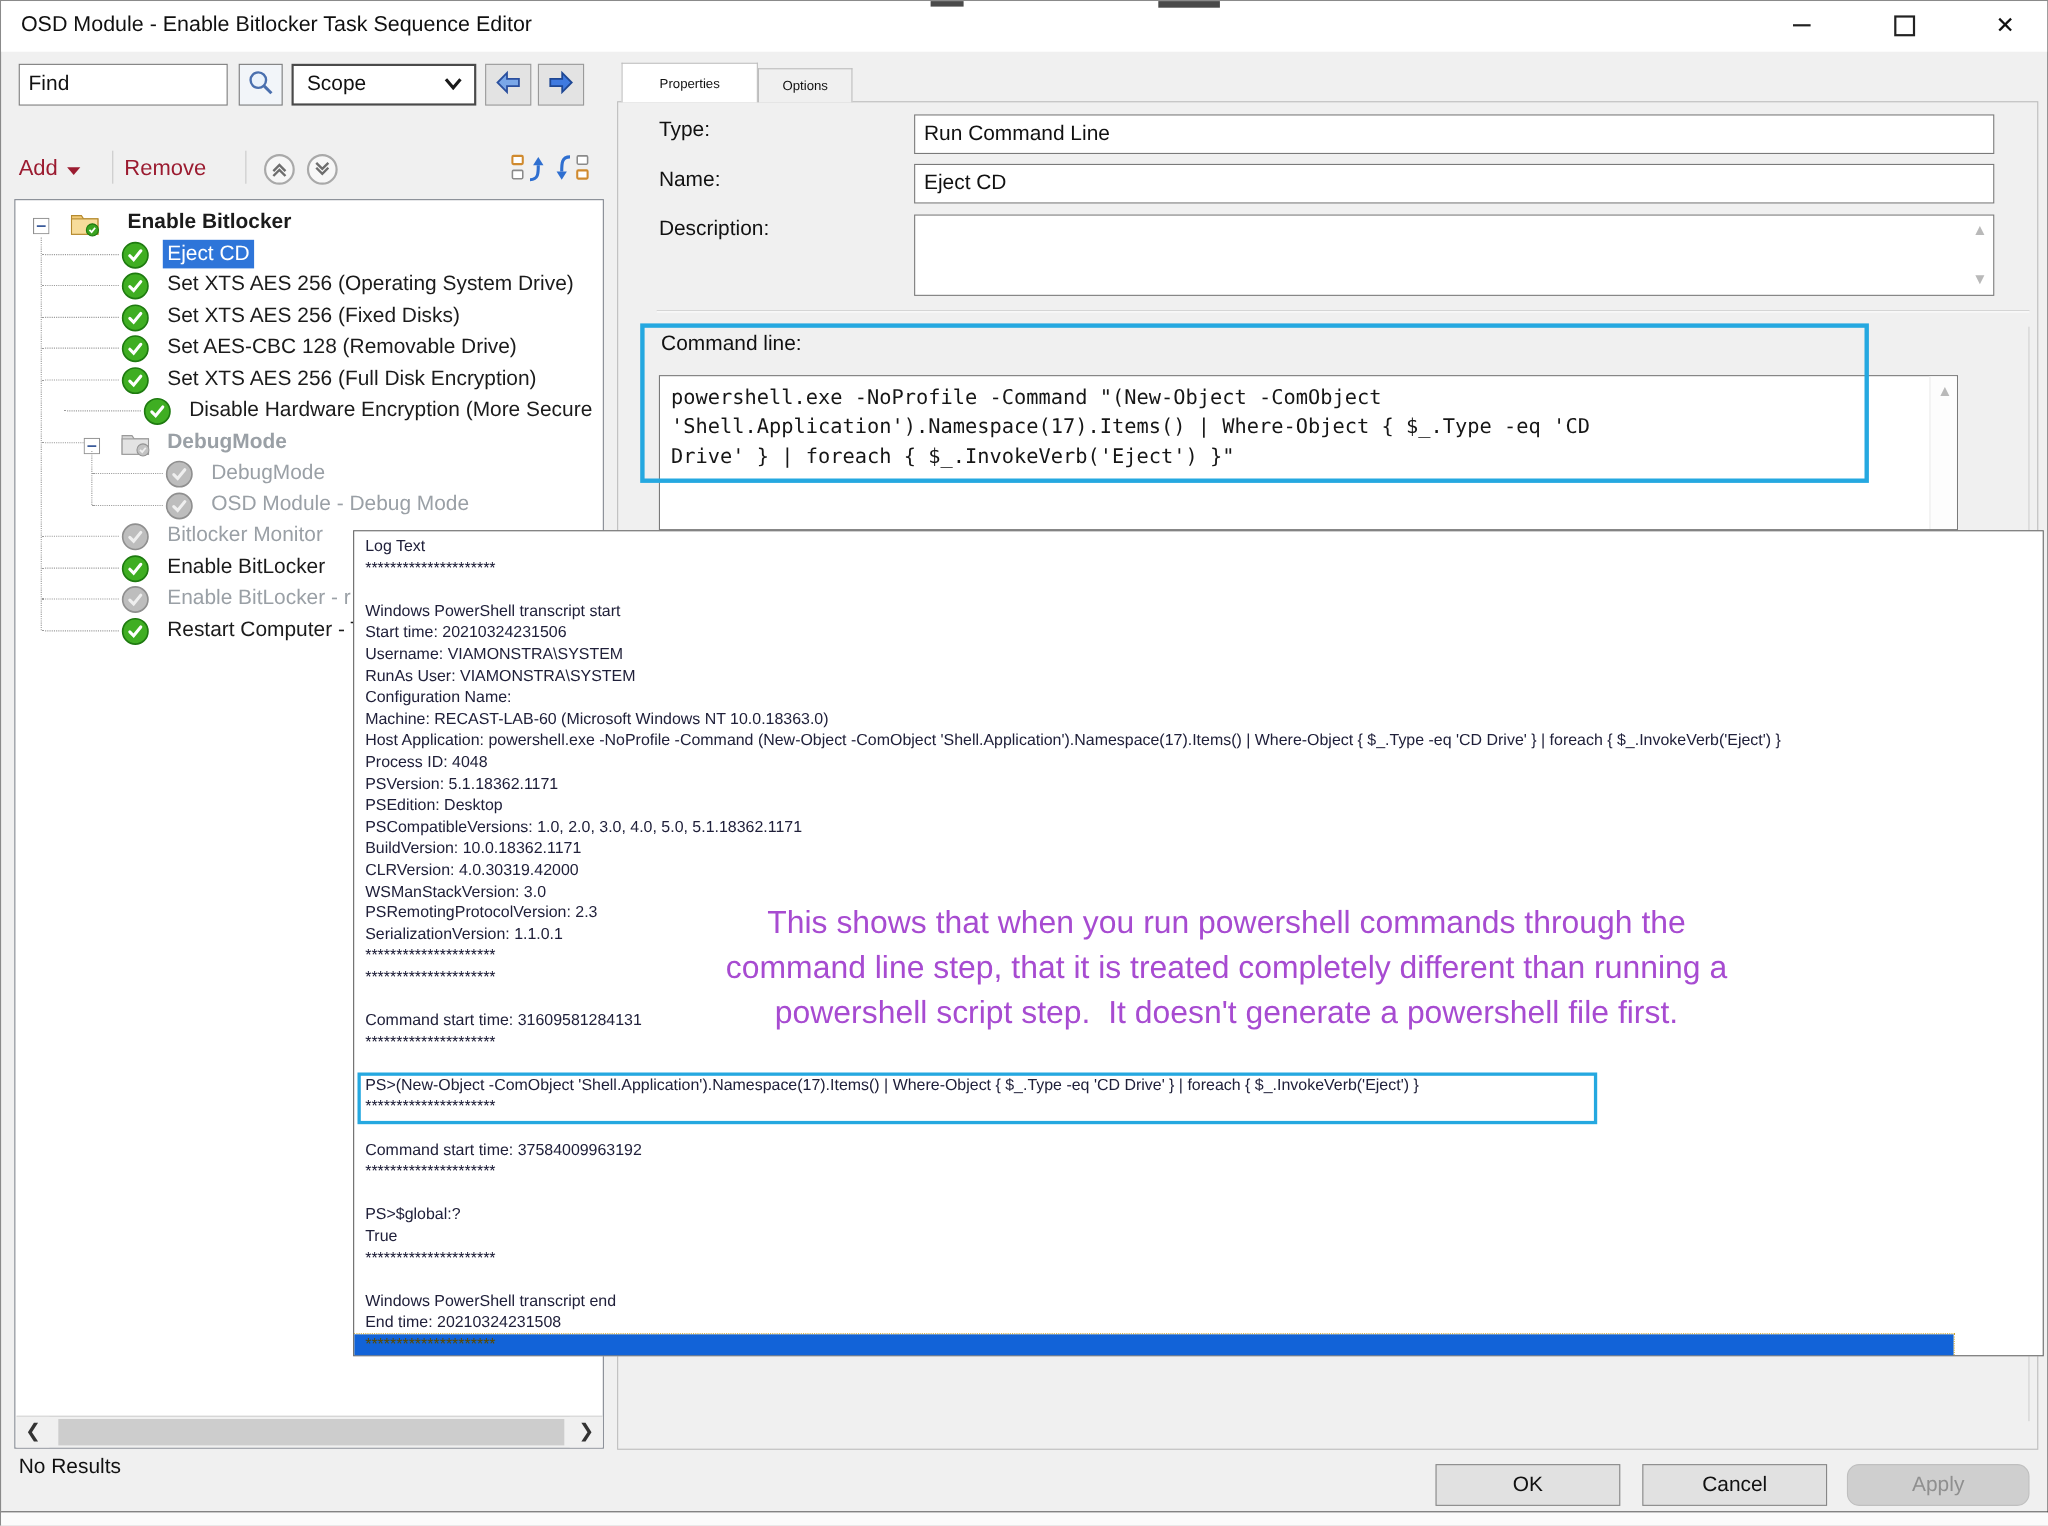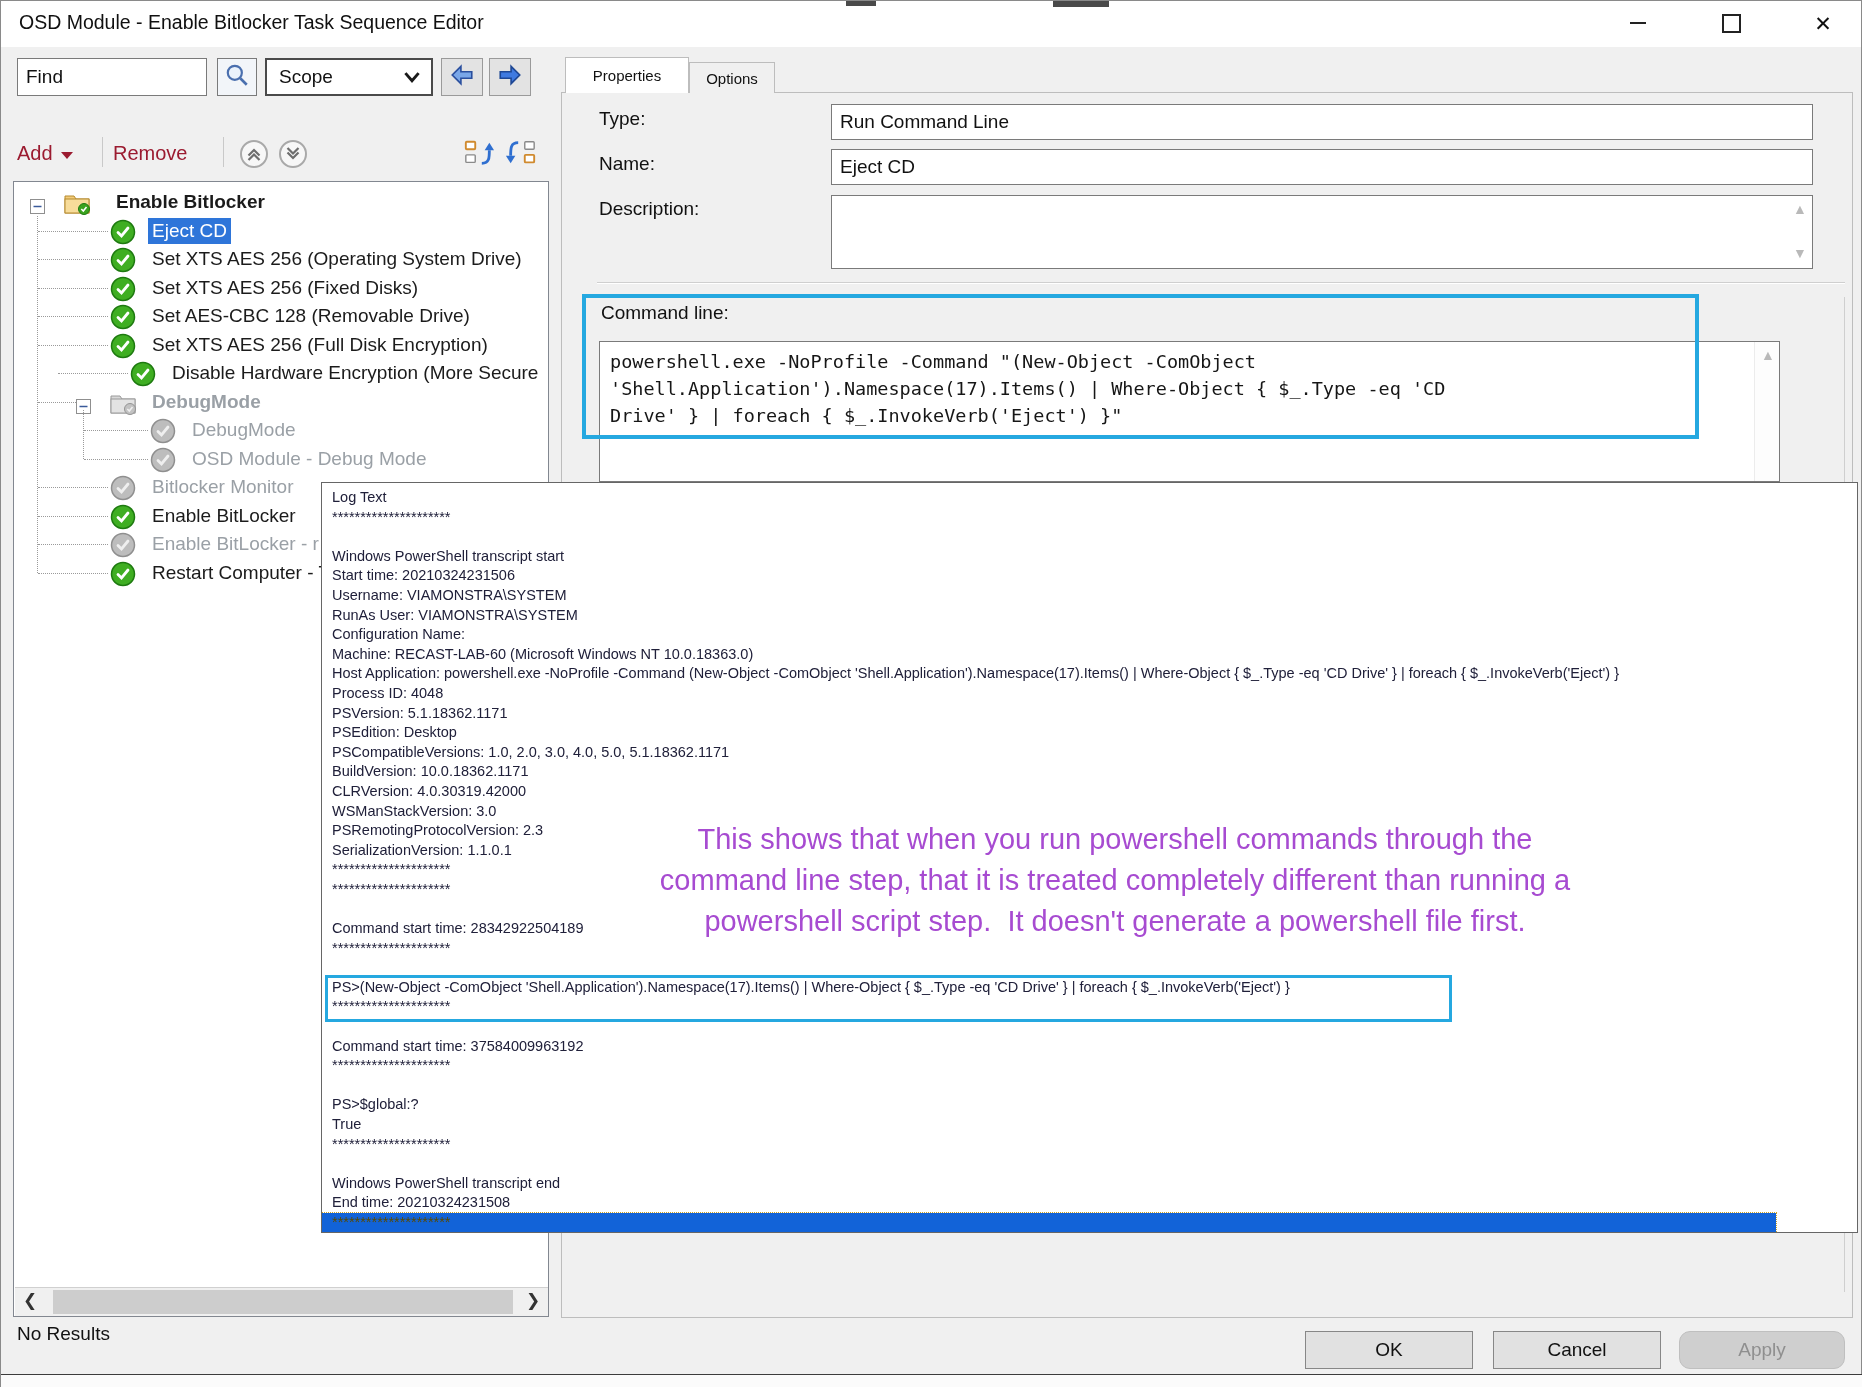--- a/index.html
+++ b/index.html
@@ -36,21 +36,21 @@
   .trow .exp{position:absolute;top:7px;width:15px;height:15px;}
   .stub{position:absolute;top:14px;height:0;border-top:1px dotted #9a9a9a;}
   .spine{position:absolute;width:0;border-left:1px dotted #9a9a9a;}
   .hscroll{position:absolute;left:1px;top:1105px;width:533px;height:28px;background:#f0f0f0;border-top:1px solid #d0d0d0;}
   .harrow{position:absolute;top:0;width:30px;height:28px;text-align:center;line-height:26px;font-size:17px;color:#333;background:#f0f0f0;}
   .hthumb{position:absolute;left:38px;top:2px;width:460px;height:24px;background:#cdcdcd;}
   .noresults{left:16px;top:1322px;font-size:19px;color:#111;}
 
   
   .tabpage{left:560px;top:91px;width:1292px;height:1226px;border:1px solid #bdbdbd;background:#f0f0f0;}
-  .tab{display:flex;align-items:center;justify-content:center;font-size:15px;color:#111;}
+  .tab{display:flex;align-items:center;justify-content:center;font-size:12px;color:#111;}
   .tab-active{left:564px;top:56px;width:124px;height:36px;background:#fff;border:1px solid #bdbdbd;border-bottom:none;z-index:3;}
   .tab-idle{left:688px;top:61px;width:86px;height:31px;background:#f0f0f0;border:1px solid #bdbdbd;border-bottom:none;z-index:2;}
   .flabel{font-size:19px;color:#111;}
   .field{background:#fff;border:1px solid #7a7a7a;font-size:19px;color:#111;padding:0 8px;font-family:"Liberation Sans",sans-serif;}
   .descbox{left:830px;top:194px;width:982px;height:74px;background:#fff;border:1px solid #7a7a7a;}
   .scrollchev{position:absolute;right:4px;width:16px;height:12px;color:#b9b9b9;font-size:14px;line-height:10px;text-align:center;}
   .hrsep{left:596px;top:281px;width:1248px;height:2px;border-top:1px solid #cfcfcf;border-bottom:1px solid #ffffff;}
   .bluebox{border:4px solid #25a8e0;background:transparent;z-index:6;pointer-events:none;}
   .cmdlabel{left:600px;top:301px;z-index:7;}
   .cmdbox{left:598px;top:340px;width:1181px;height:141px;background:#fff;border:1px solid #7a7a7a;z-index:5;overflow:hidden;}
@@ -354,21 +354,21 @@
         <div class="lline">PSEdition: Desktop</div>
         <div class="lline">PSCompatibleVersions: 1.0, 2.0, 3.0, 4.0, 5.0, 5.1.18362.1171</div>
         <div class="lline">BuildVersion: 10.0.18362.1171</div>
         <div class="lline">CLRVersion: 4.0.30319.42000</div>
         <div class="lline">WSManStackVersion: 3.0</div>
         <div class="lline">PSRemotingProtocolVersion: 2.3</div>
         <div class="lline">SerializationVersion: 1.1.0.1</div>
         <div class="lline">*********************</div>
         <div class="lline">*********************</div>
         <div class="lline"></div>
-        <div class="lline">Command start time: 28342922504189</div>
+        <div class="lline">Command start time: 31609581284131</div>
         <div class="lline">*********************</div>
         <div class="lline"></div>
         <div class="lline">PS&gt;(New-Object -ComObject 'Shell.Application').Namespace(17).Items() | Where-Object { $_.Type -eq 'CD Drive' } | foreach { $_.InvokeVerb('Eject') }</div>
         <div class="lline">*********************</div>
         <div class="lline"></div>
         <div class="lline">Command start time: 37584009963192</div>
         <div class="lline">*********************</div>
         <div class="lline"></div>
         <div class="lline">PS&gt;$global:?</div>
         <div class="lline">True</div>

